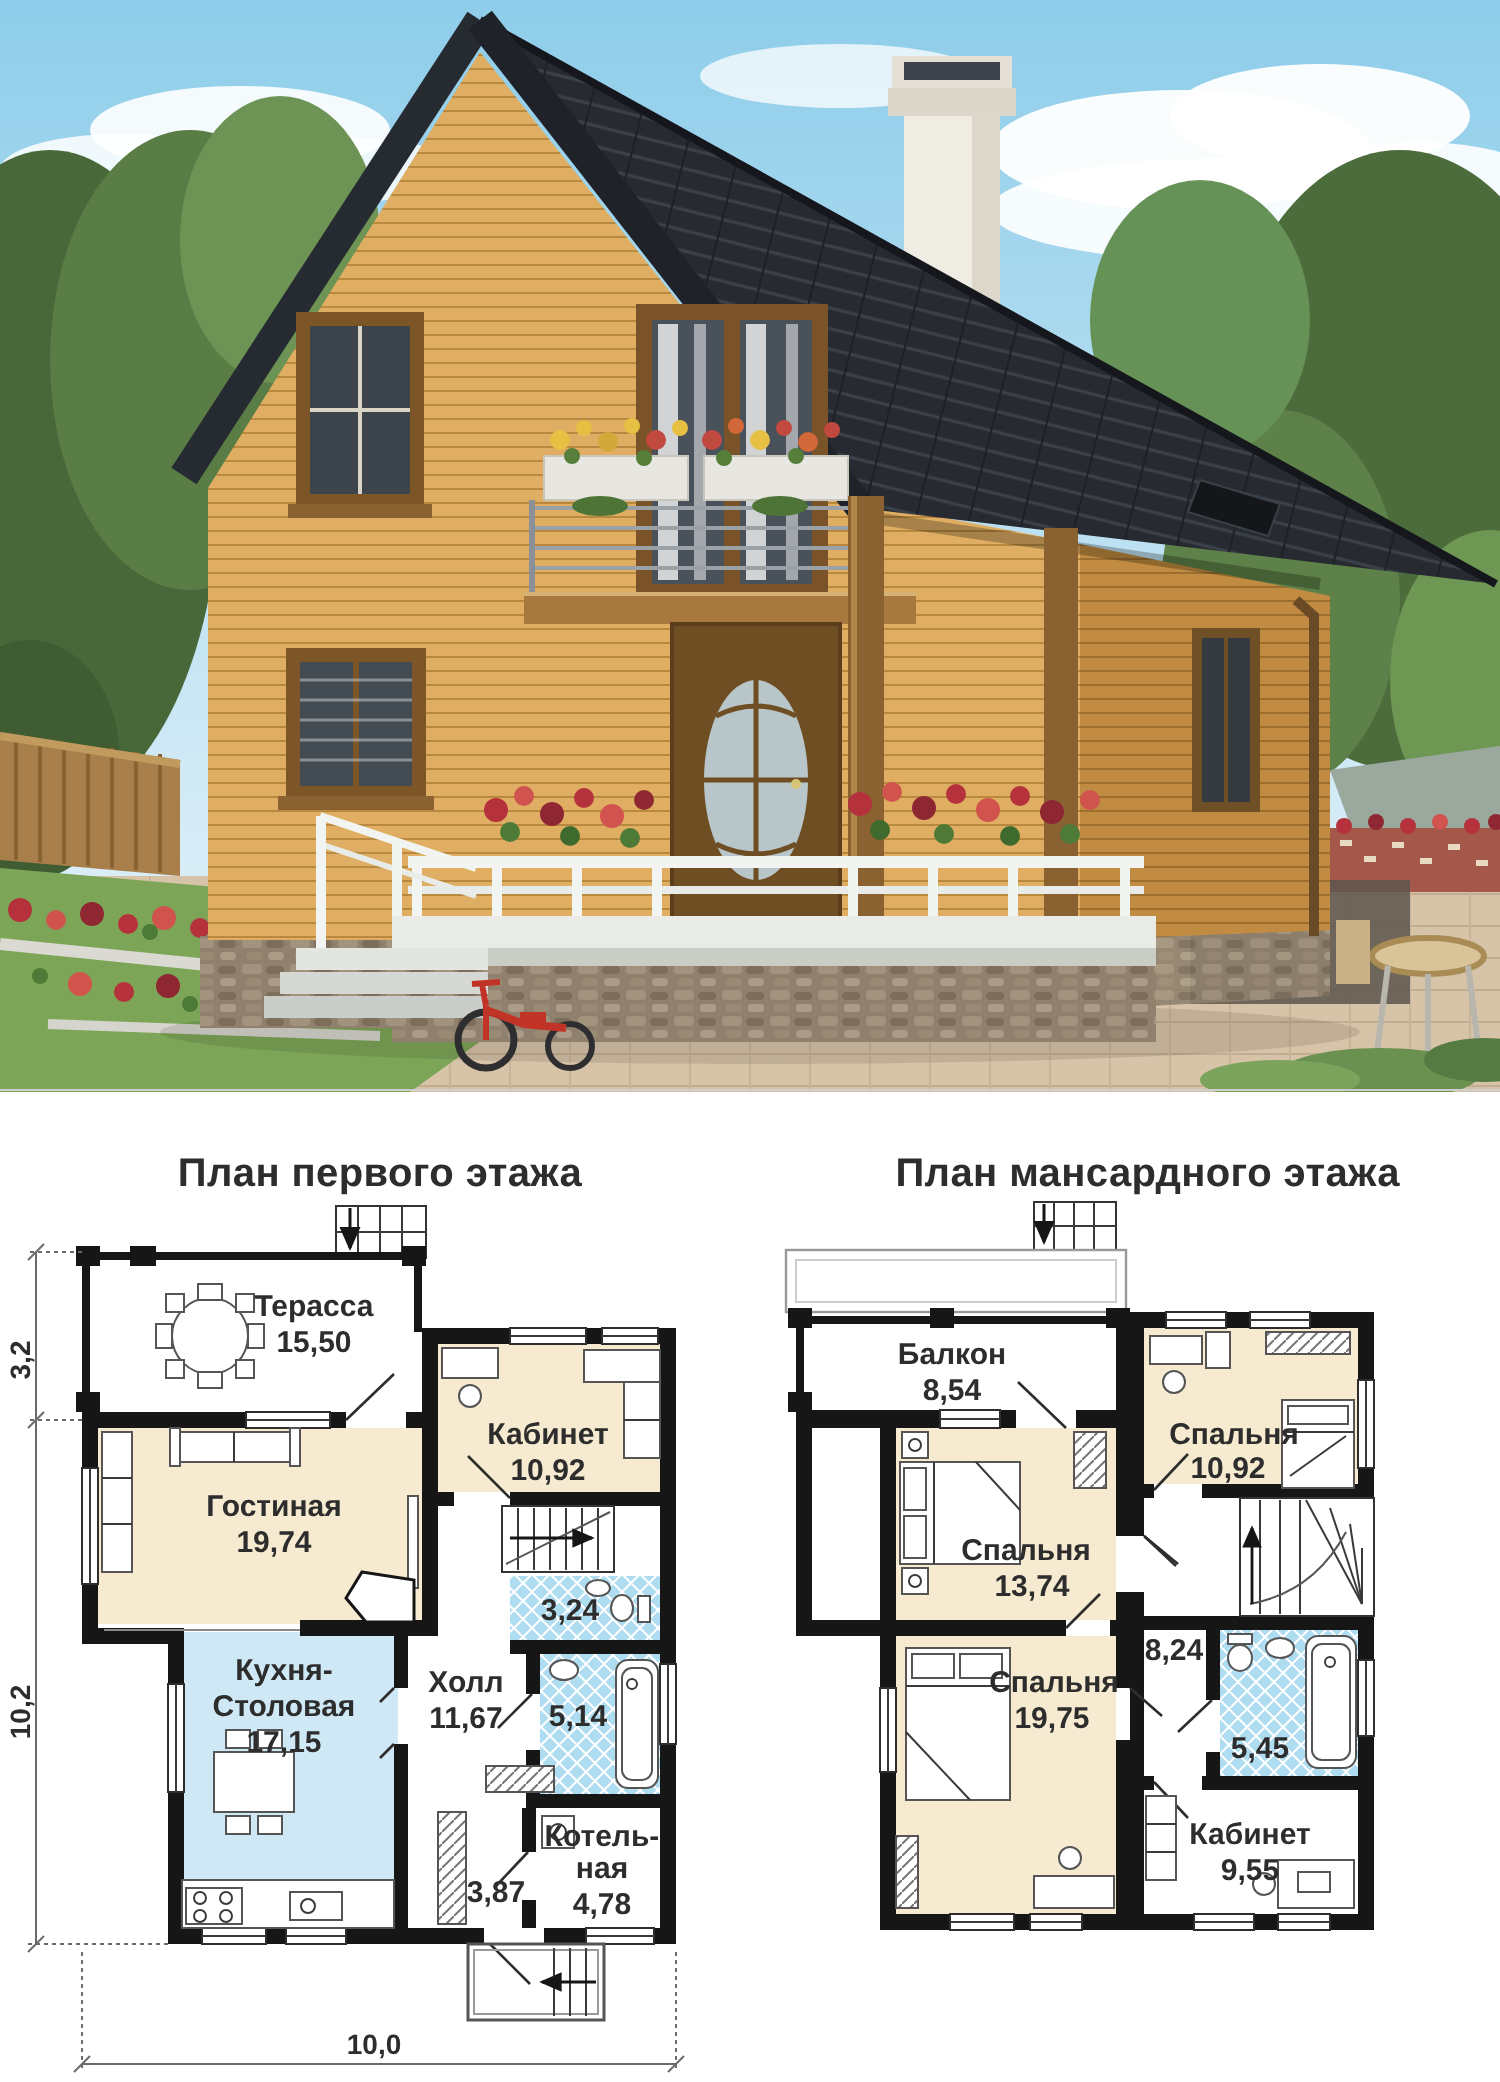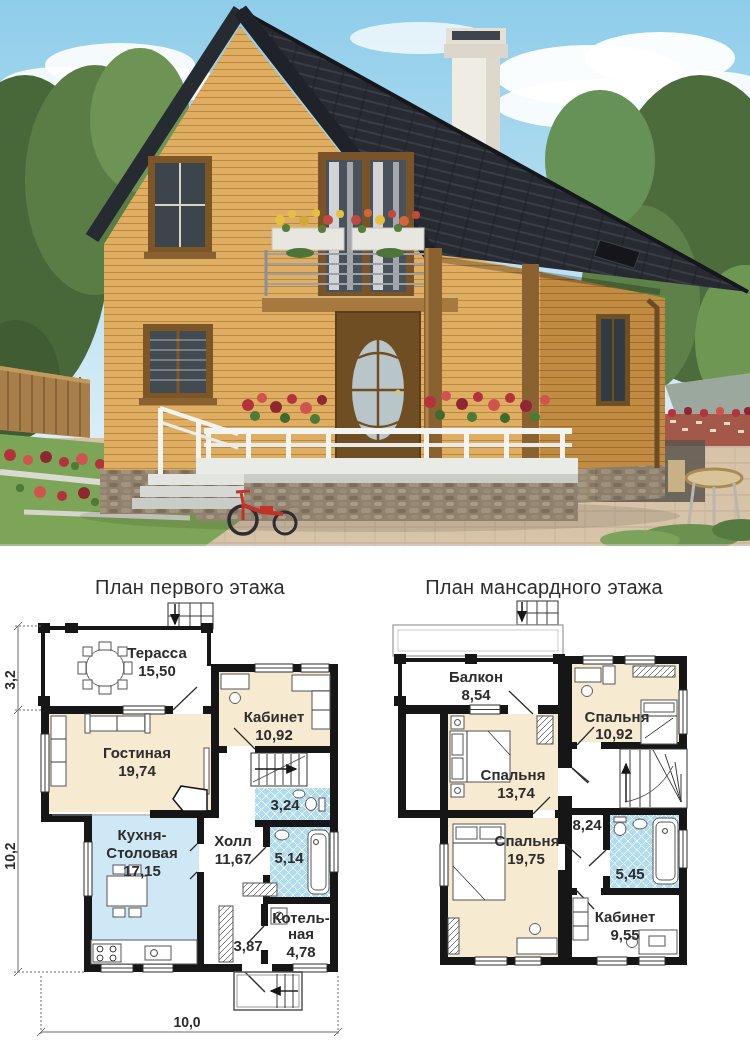--- a/index.html
+++ b/index.html
@@ -1,22 +1,22 @@
 <!DOCTYPE html>
 <html style="--plan-wall: #161616; --plan-cream: #f6ead0; --plan-kitchen: #cfe8f6; --plan-bath: #aedcf0; --plan-text: #2d2d2d; --roof-dark: #272b31; --wood-light: #dfae62; --wood-shade: #c18c41; --sky-top: #8ecdea; --grass: #7da557; --paving: #d6c3a8; --flower-red: #b5323c; --rail-white: #f2f4f1;"><head>
 <meta charset="utf-8">
 <style>
   html,body{margin:0;padding:0;background:#fff;}
   .page{position:relative;width:750px;height:1041px;background:#fff;overflow:hidden;
         font-family:"Liberation Sans","DejaVu Sans",sans-serif;}
   .photo-wrap{position:absolute;left:0;top:0;width:750px;height:546px;}
-  .plan-title{position:absolute;font-weight:400;font-size:20px;color:var(--plan-text,#2d2d2d);
+  .plan-title{position:absolute;font-weight:700;font-size:20px;color:var(--plan-text,#2d2d2d);
               text-align:center;letter-spacing:.2px;}
   #title-first{left:35px;top:576px;width:310px;}
-  #title-attic{left:388px;top:576px;width:312px;}
+  #title-attic{left:388px;top:576px;width:312px;text-align:right;}
   .plan-svg{position:absolute;}
   #plan-first{left:5px;top:598px;}
   #plan-attic{left:385px;top:598px;}
   svg text{font-family:"Liberation Sans","DejaVu Sans",sans-serif;font-weight:700;
            fill:var(--plan-text,#2d2d2d);}
   .rlabel{font-size:15px;text-anchor:middle;}
   .dlabel{font-size:14px;text-anchor:middle;}
   .wall{fill:var(--plan-wall,#161616);}
   .win{fill:#ffffff;stroke:#2d2d2d;stroke-width:1;}
   .thin{stroke:#3a3a3a;stroke-width:1;fill:none;}

